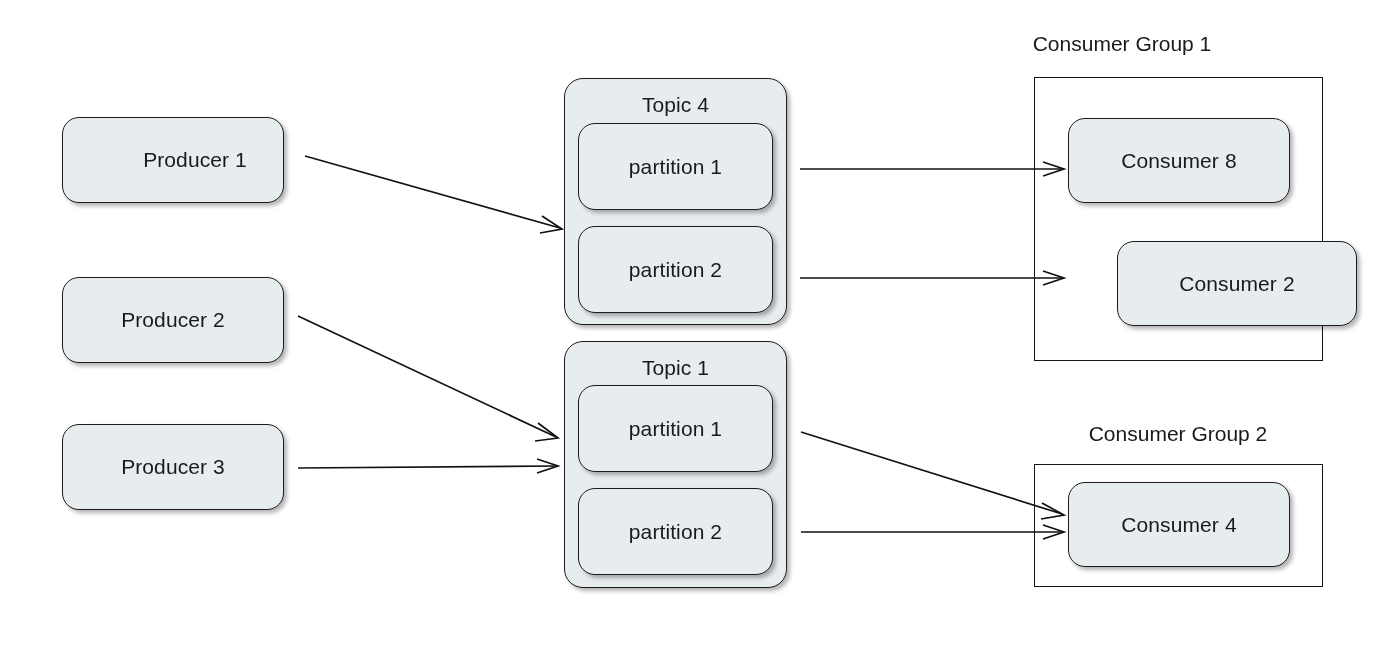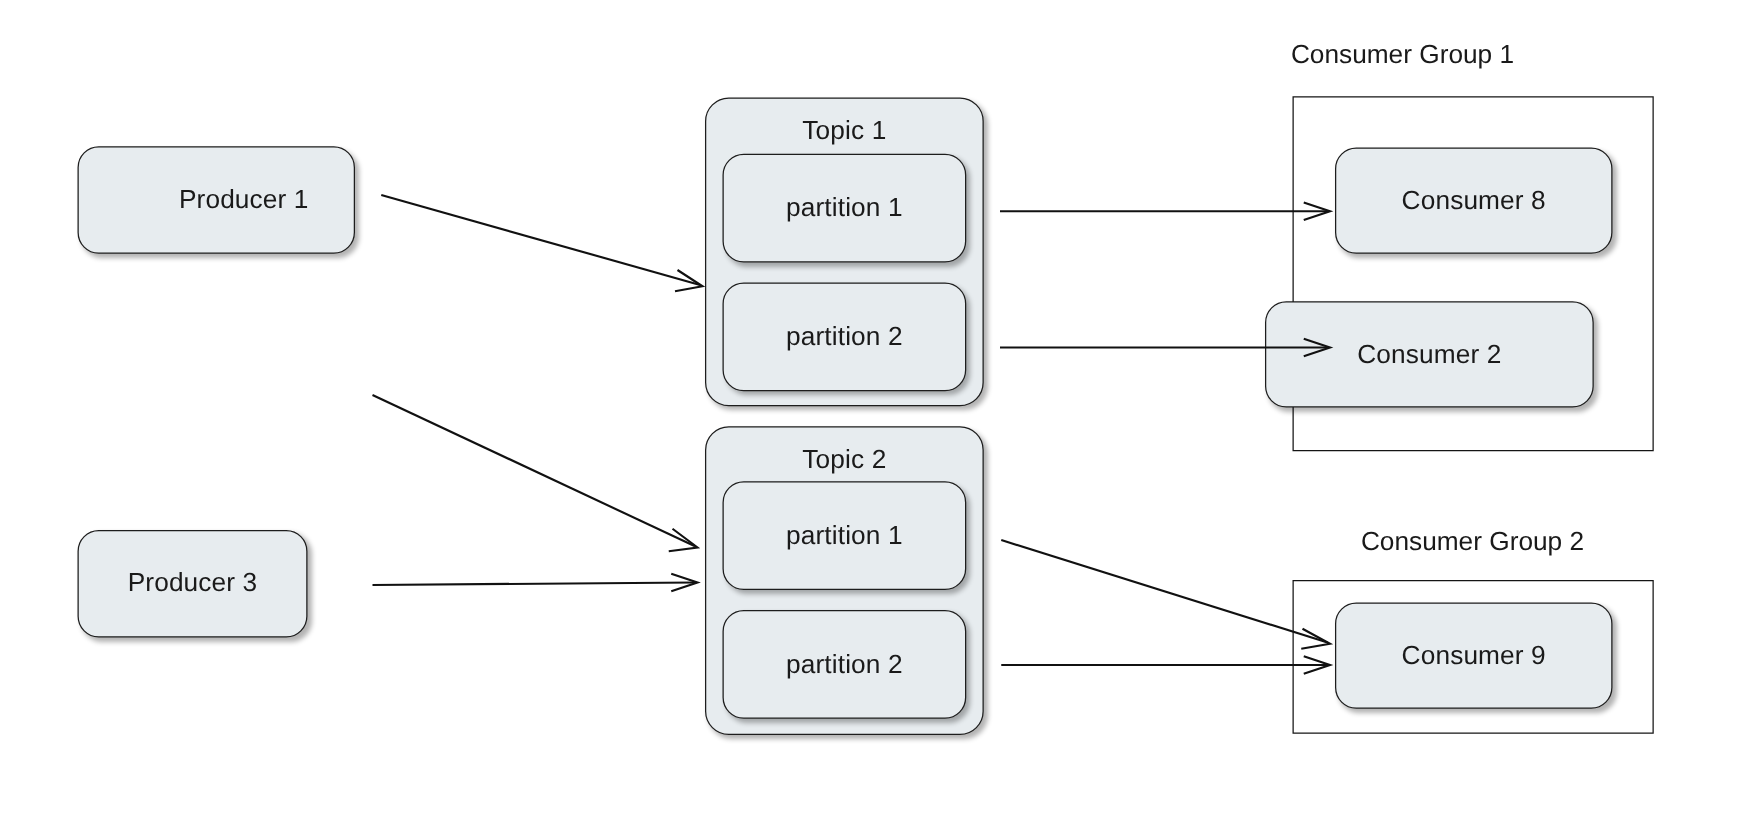--- a/index.html
+++ b/index.html
@@ -83,58 +83,61 @@
 </style>
 </head>
 <body>
 
 <div id="canvas">
 
   <div class="node" style="left:62px; top:117px; width:222px; height:86px;padding-left:44px;">
     <span>Producer 1</span>
   </div>
 
+  <div class="node" style="left:62px; top:277px; width:222px; height:86px;">
+    <span>Producer 2</span>
+  </div>
 
-  <div class="node" style="left:62px; top:424px; width:184px; height:86px;">
+  <div class="node" style="left:62px; top:424px; width:222px; height:86px;">
     <span>Producer 3</span>
   </div>
 
   <div class="node topic" style="left:564px; top:78px; width:223px; height:247px;">
-    <div class="topic-label" style="top:14px;">Topic 1</div>
+    <div class="topic-label" style="top:14px;">Topic 4</div>
   </div>
   <div class="node" style="left:578px; top:123px; width:195px; height:87px;">
     <span>partition 1</span>
   </div>
   <div class="node" style="left:578px; top:226px; width:195px; height:87px;">
     <span>partition 2</span>
   </div>
 
   <div class="node topic" style="left:564px; top:341px; width:223px; height:247px;">
-    <div class="topic-label" style="top:14px;">Topic 2</div>
+    <div class="topic-label" style="top:14px;">Topic 1</div>
   </div>
   <div class="node" style="left:578px; top:385px; width:195px; height:87px;">
     <span>partition 1</span>
   </div>
   <div class="node" style="left:578px; top:488px; width:195px; height:87px;">
     <span>partition 2</span>
   </div>
 
   <div class="group-title" style="left:978px; top:32px; width:288px;">Consumer Group 1</div>
   <div class="group-box" style="left:1034px; top:77px; width:289px; height:284px;"></div>
   <div class="node" style="left:1068px; top:118px; width:222px; height:85px;">
     <span>Consumer 8</span>
   </div>
-  <div class="node" style="left:1012px; top:241px; width:263px; height:85px;">
+  <div class="node" style="left:1117px; top:241px; width:240px; height:85px;">
     <span>Consumer 2</span>
   </div>
 
   <div class="group-title" style="left:1034px; top:422px; width:288px;">Consumer Group 2</div>
   <div class="group-box" style="left:1034px; top:464px; width:289px; height:123px;"></div>
   <div class="node" style="left:1068px; top:482px; width:222px; height:85px;">
-    <span>Consumer 9</span>
+    <span>Consumer 4</span>
   </div>
 
   <svg id="arrows" viewBox="0 0 1400 657">
 
     <g>
       <line x1="305" y1="156" x2="560" y2="228"></line>
       <polyline class="arrowhead" points="542,216 562,229 540,233"></polyline>
     </g>
 
     <g>

